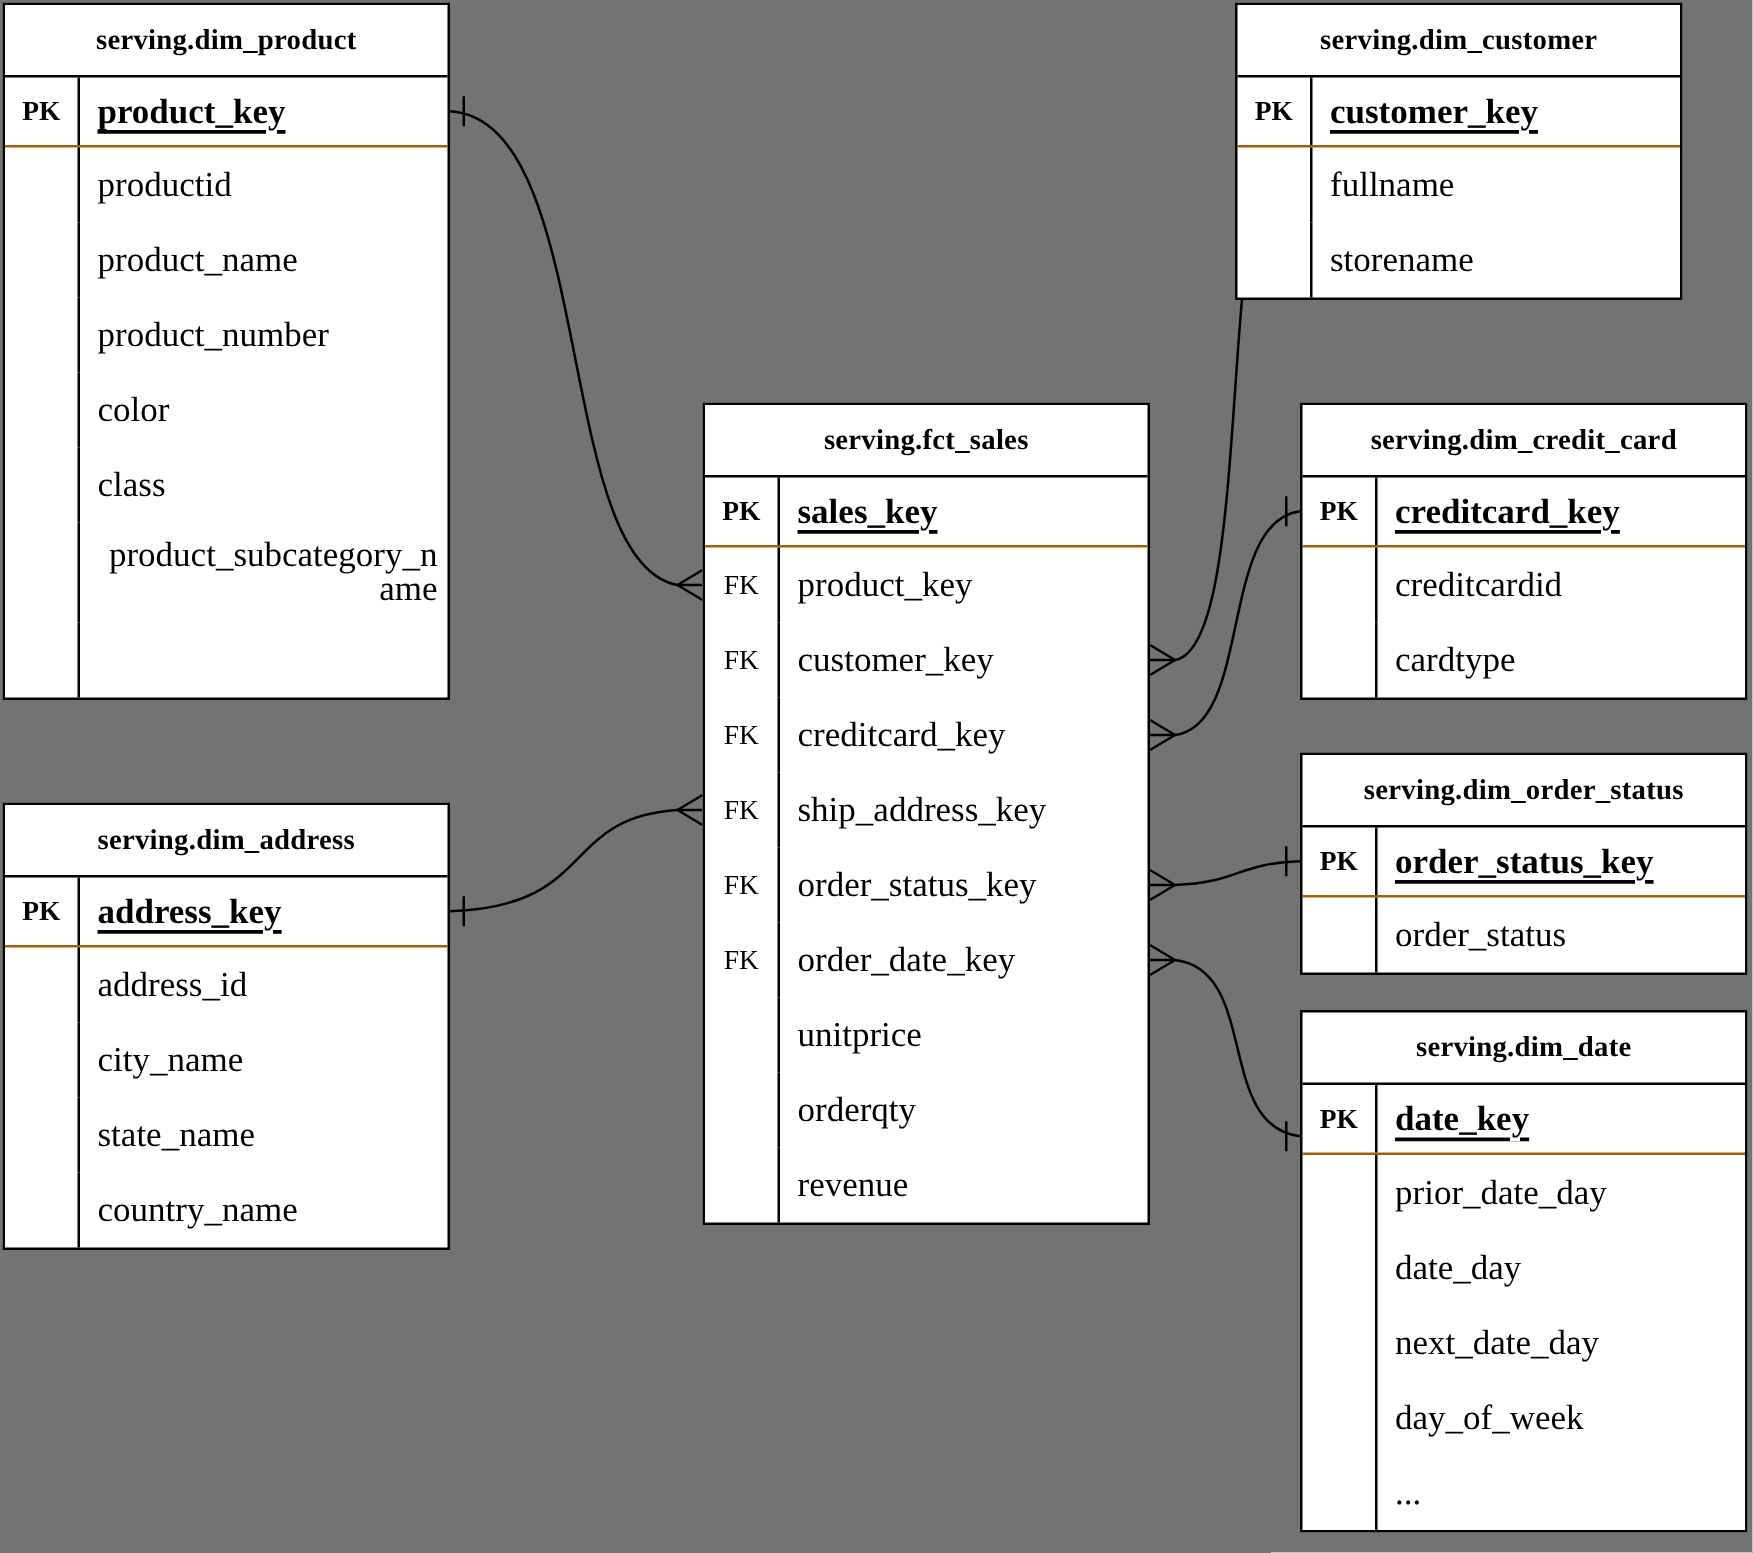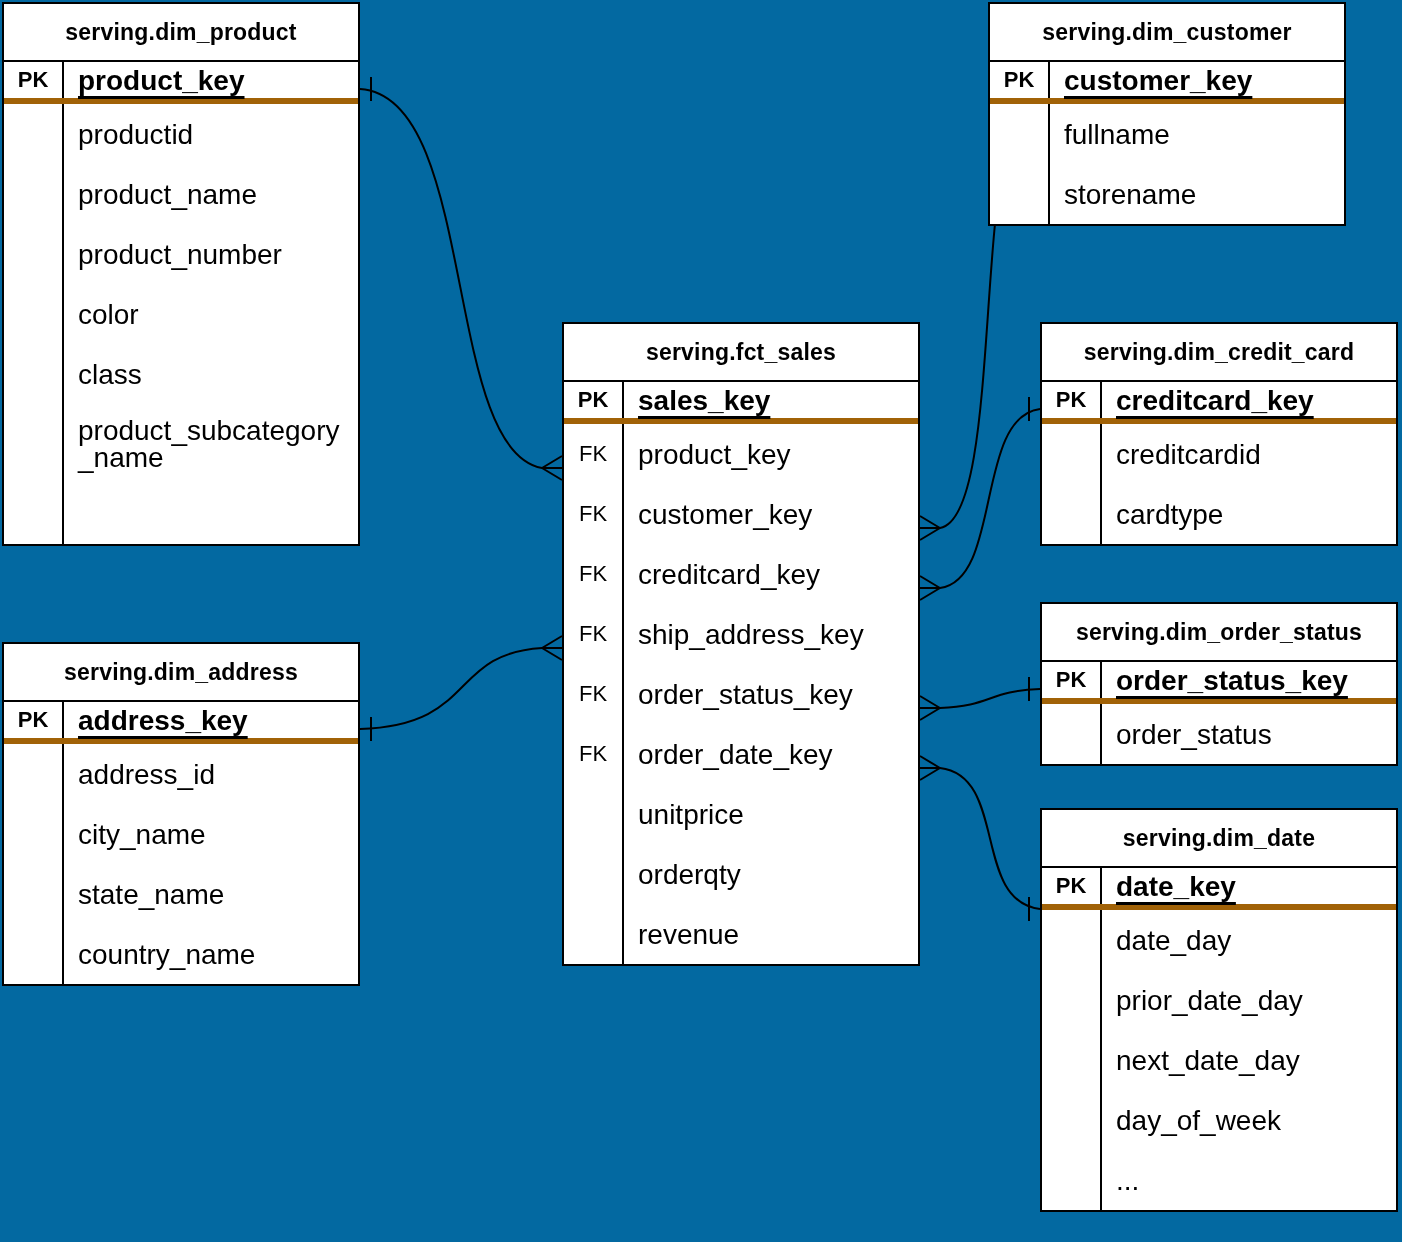--- a/index.html
+++ b/index.html
@@ -1,21 +1,21 @@
 <!DOCTYPE html>
 <html><head>
 <meta charset="utf-8">
 <style>
   html, body { margin: 0; padding: 0; background: #ffffff; }
   #canvas {
     position: relative;
     width: 1402px;
     height: 1242px;
-    background: #0369a1;
-    font-family: Liberation Sans, sans-serif;
+    background: #737373;
+    font-family: Liberation Serif, serif;
     color: #000;
     overflow: hidden;
   }
   svg.overlay {
     position: absolute;
     left: 0; top: 0;
     z-index: 0;
   }
   .erd-table {
     position: absolute;
@@ -29,27 +29,27 @@
     height: 56px;
     border-bottom: 2px solid #000;
     display: flex;
     align-items: center;
     justify-content: center;
     font-weight: bold;
     font-size: 23px;
     letter-spacing: 0.2px;
   }
   .t-pk-row {
-    height: 42px;
+    height: 56px;
     box-sizing: border-box;
-    border-bottom: 6px solid #a16207;
+    border-bottom: 2px solid #a16207;
     display: flex;
   }
   .f-row { height: 60px; display: flex; }
-  .f-row.two-line { height: 80px; }
+  .f-row.two-line { height: 80px; text-align: right; }
   .key-cell {
     flex: 0 0 60px;
     width: 60px;
     box-sizing: border-box;
     border-right: 2px solid #000;
     display: flex;
     align-items: center;
     justify-content: center;
     font-size: 22px;
   }
@@ -258,25 +258,25 @@
 
   <div class="erd-table" id="tbl-dim-date">
     <div class="t-title">serving.dim_date</div>
     <div class="t-pk-row">
       <span class="key-cell">PK</span>
       <span class="name-cell">date_key</span>
     </div>
     <div class="t-body">
       <div class="f-row">
           <span class="key-cell"></span>
+          <span class="name-cell">prior_date_day</span>
+        </div>
+      <div class="f-row">
+          <span class="key-cell"></span>
           <span class="name-cell">date_day</span>
-        </div>
-      <div class="f-row">
-          <span class="key-cell"></span>
-          <span class="name-cell">prior_date_day</span>
         </div>
       <div class="f-row">
           <span class="key-cell"></span>
           <span class="name-cell">next_date_day</span>
         </div>
       <div class="f-row">
           <span class="key-cell"></span>
           <span class="name-cell">day_of_week</span>
         </div>
       <div class="f-row">

